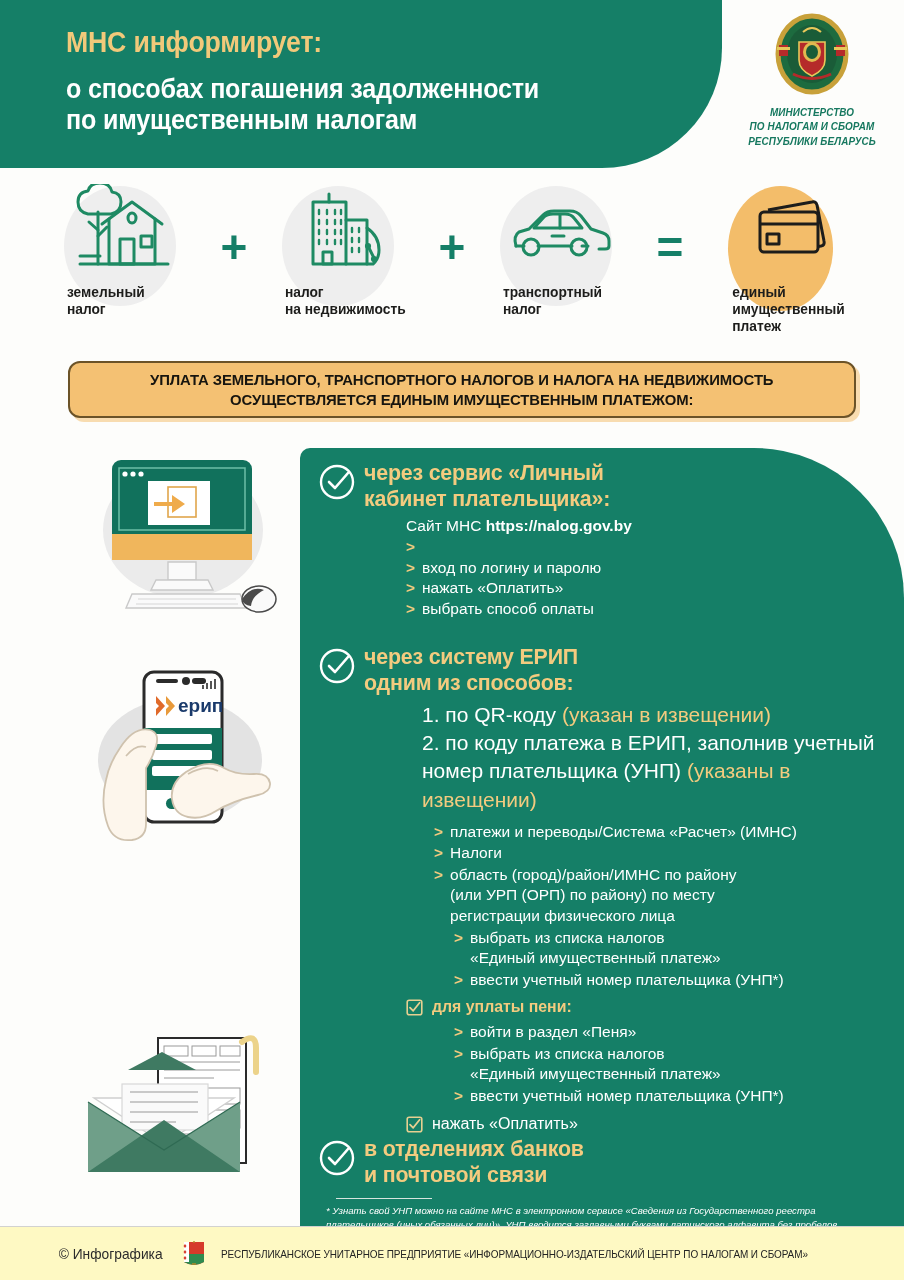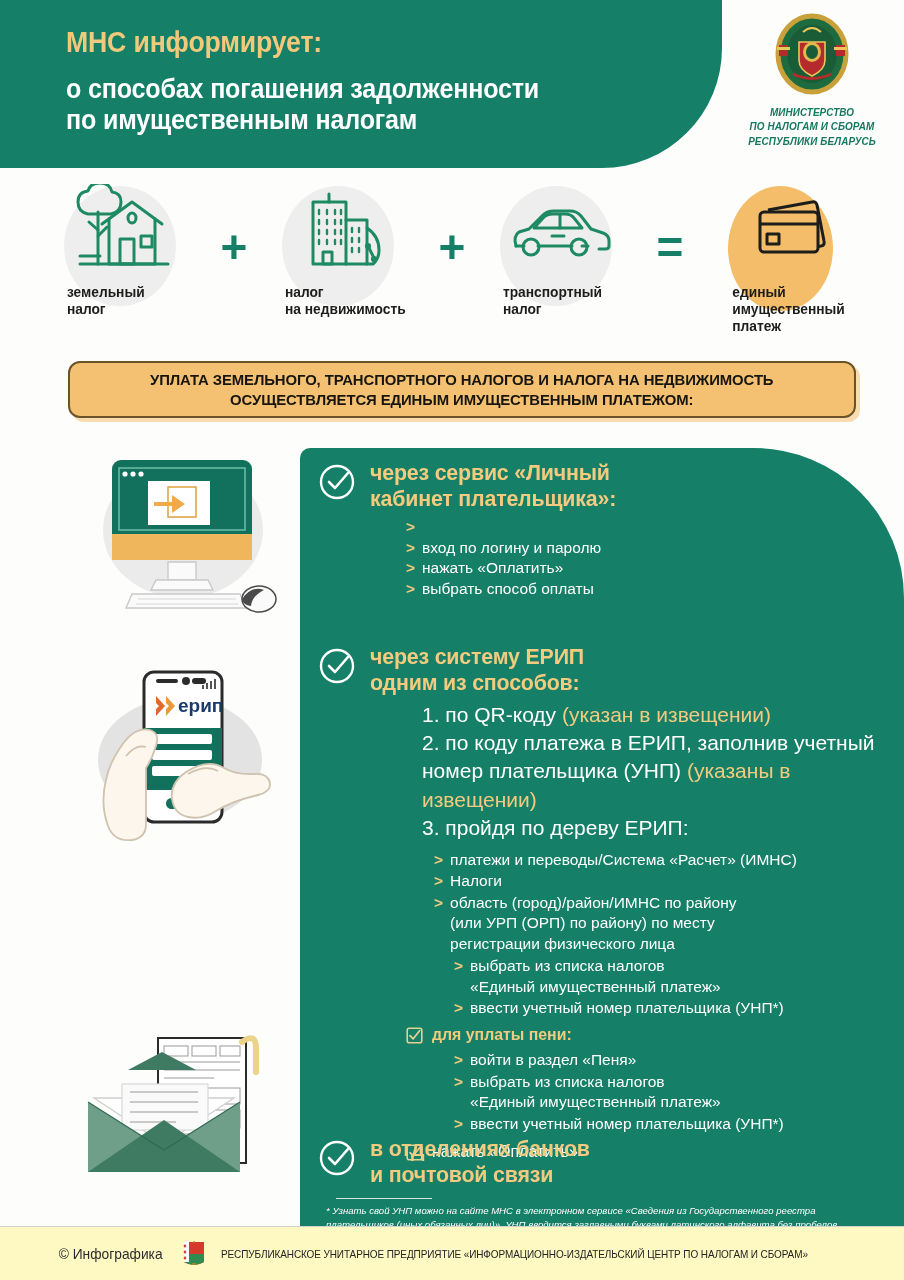--- a/index.html
+++ b/index.html
@@ -87,21 +87,21 @@
   
   .panel {
     position: absolute; left: 300px; top: 448px; width: 604px; height: 788px;
     background: #157f67;
     border-top-left-radius: 10px;
     border-top-right-radius: 150px;
   }
 
   
   .sec { position: absolute; left: 18px; width: 575px; }
-  .sec-head { display: flex; align-items: flex-start; gap: 14px; }
+  .sec-head { display: flex; align-items: flex-start; gap: 8px; }
   .check-circle { flex: 0 0 auto; margin-top: 3px; }
   .sec-title {
     color: #f3cb7f; font-size: 22.5px; font-weight: bold; line-height: 1.16;
     white-space: pre-line; letter-spacing: -0.2px;
     font-family: "Liberation Sans Narrow","Liberation Sans", sans-serif;
     transform: scaleX(0.95); transform-origin: left center;
   }
   .sec-body { margin-left: 88px; margin-top: 5px; }
 
   .site-line { color: #ffffff; font-size: 15.5px; margin-bottom: 2px; }
@@ -388,20 +388,21 @@
         <span class="check-circle">
           <svg width="38" height="38" viewBox="0 0 38 38">
             <circle cx="19" cy="19" r="16" fill="none" stroke="#ffffff" stroke-width="2.4"></circle>
             <path d="M11 19 l6 6 l13 -15" fill="none" stroke="#ffffff" stroke-width="2.6" stroke-linecap="round" stroke-linejoin="round"></path>
           </svg>
         </span>
         <span class="sec-title">через сервис «Личный
 кабинет плательщика»:</span>
       </div>
       <div class="sec-body">
+        <div class="site-line"><span>Сайт МНС </span><b>https://nalog.gov.by</b></div>
         <div class="row">
             <span class="ar">&gt;</span>
           </div>
         <div class="row">
             <span class="ar">&gt;</span>
             <span class="tx">вход по логину и паролю</span>
           </div>
         <div class="row">
             <span class="ar">&gt;</span>
             <span class="tx">нажать «Оплатить»</span>
@@ -422,21 +423,20 @@
           </svg>
         </span>
         <span class="sec-title">через систему ЕРИП
 одним из способов:</span>
       </div>
 
       <div class="sec-body">
         <div class="num"><span>1. по QR-коду </span><span class="hl">(указан в извещении)</span></div>
         <div class="num"><span style="white-space:pre-line">2. по коду платежа в ЕРИП, заполнив учетный
 номер плательщика (УНП) </span><span class="hl">(указаны в извещении)</span></div>
-        <div class="num"><span>3. пройдя по дереву ЕРИП:</span></div>
 
         <div class="tree">
           <div class="row">
               <span class="ar">&gt;</span>
               <span class="tx">платежи и переводы/Система «Расчет» (ИМНС)</span>
             </div>
           <div class="row">
               <span class="ar">&gt;</span>
               <span class="tx">Налоги</span>
             </div>

